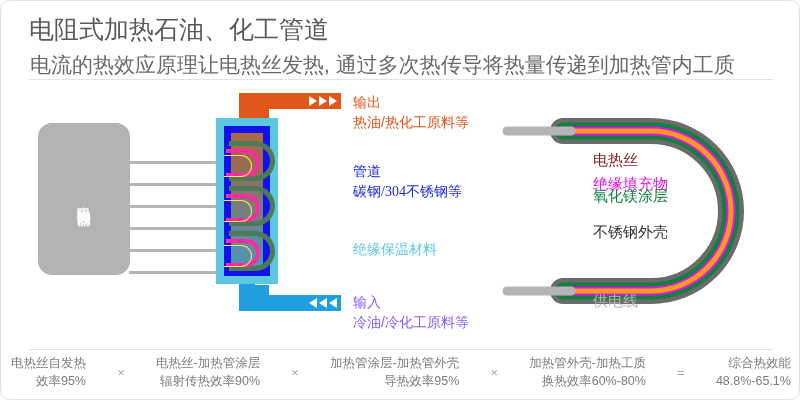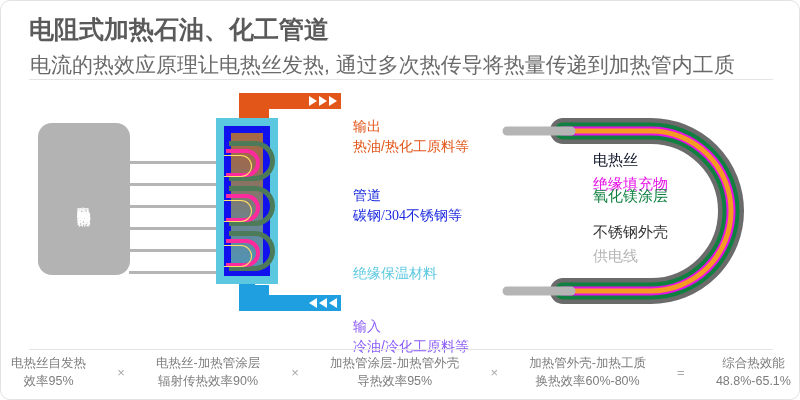--- a/index.html
+++ b/index.html
@@ -20,21 +20,21 @@
     border-radius: 10px;
     overflow: hidden;
   }
 
   
   #title {
     position: absolute;
     left: 28px;
     top: 12px;
     font-size: 25px;
-    font-weight: bold;
+    font-weight: normal;
     color: #5a5a5a;
     letter-spacing: 0px;
     white-space: nowrap;
   }
   #subtitle {
     position: absolute;
     left: 29px;
     top: 50px;
     font-size: 21px;
     color: #6a6a6a;
@@ -213,63 +213,62 @@
     border-bottom-right-radius: 12px;
     box-sizing: border-box;
   }
 
   
   .mlabel {
     position: absolute;
     font-size: 14px;
     line-height: 1.45;
     white-space: nowrap;
-    margin-top: 24px;
   }
   .c-orange { color: #e2561a; }
   .c-blue   { color: #1b2ae0; font-family: Liberation Serif, serif; }
   .c-cyan   { color: #5bc8e0; }
   .c-lblue  { color: #8b5cf6; }
 
   
   #utube { position: absolute; left: 500px; top: 100px; }
 
   
   .rlabel {
     position: absolute;
     left: 592px;
     font-size: 15px;
     white-space: nowrap;
   }
-  .l-wire   { color: #0f172a; }
+  .l-wire   { color: #7f1d1d; }
   .l-fill   { color: #e612e6; }
   .l-mgo    { color: #0f8040; }
   .l-shell  { color: #333333; }
-  .l-power  { color: #b5b5b5; }
+  .l-power  { color: #b5b5b5; margin-top: 45px; }
 
   
   #bottom-rule {
     position: absolute;
     left: 28px;
     top: 348px;
     width: 744px;
     height: 1px;
     background: #e4e4e4;
   }
   #formula {
     position: absolute;
     left: 10px;
     top: 354px;
     width: 780px;
     display: flex;
     align-items: center;
     justify-content: space-between;
   }
   .fcell {
-    text-align: center;
+    text-align: right;
     font-size: 12.5px;
     line-height: 1.42;
     color: #7d7d7d;
     white-space: nowrap;
   }
   .fop {
     font-size: 13px;
     color: #a8a8a8;
     padding: 0 2px;
   }

